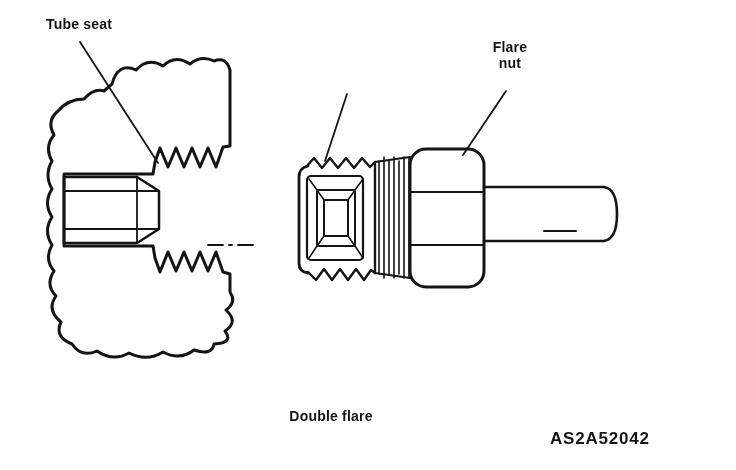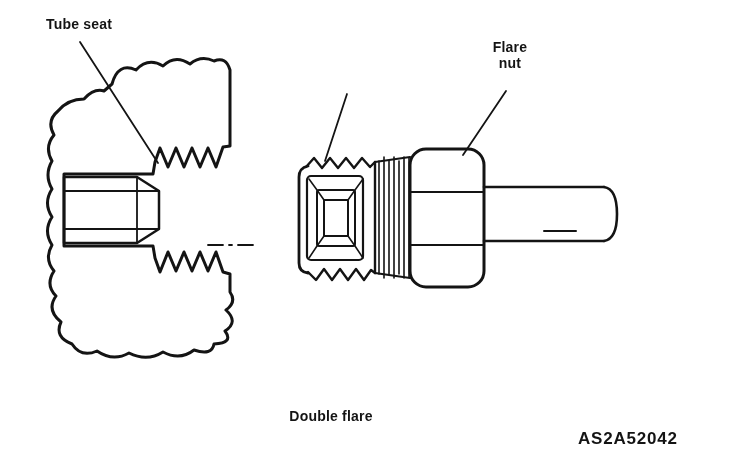--- a/index.html
+++ b/index.html
@@ -16,21 +16,21 @@
   .stage svg { position:absolute; left:0; top:0; }
   .label {
     position:absolute;
     font-weight:700;
     font-size:14px;
     line-height:1.12;
     white-space:pre-line;
     letter-spacing:0.2px;
   }
   .center { text-align:center; }
-  .code { font-size:17px; letter-spacing:0.8px;margin-left:28px; }
+  .code { font-size:17px; letter-spacing:0.8px; }
   path, line, rect { vector-effect:non-scaling-stroke; }
 </style>
 </head>
 <body>
 
 <div class="stage">
 
   <svg width="736" height="470" viewBox="0 0 736 470" fill="none" stroke="var(--ink)" stroke-linecap="round" stroke-linejoin="round">
 
     <g>

